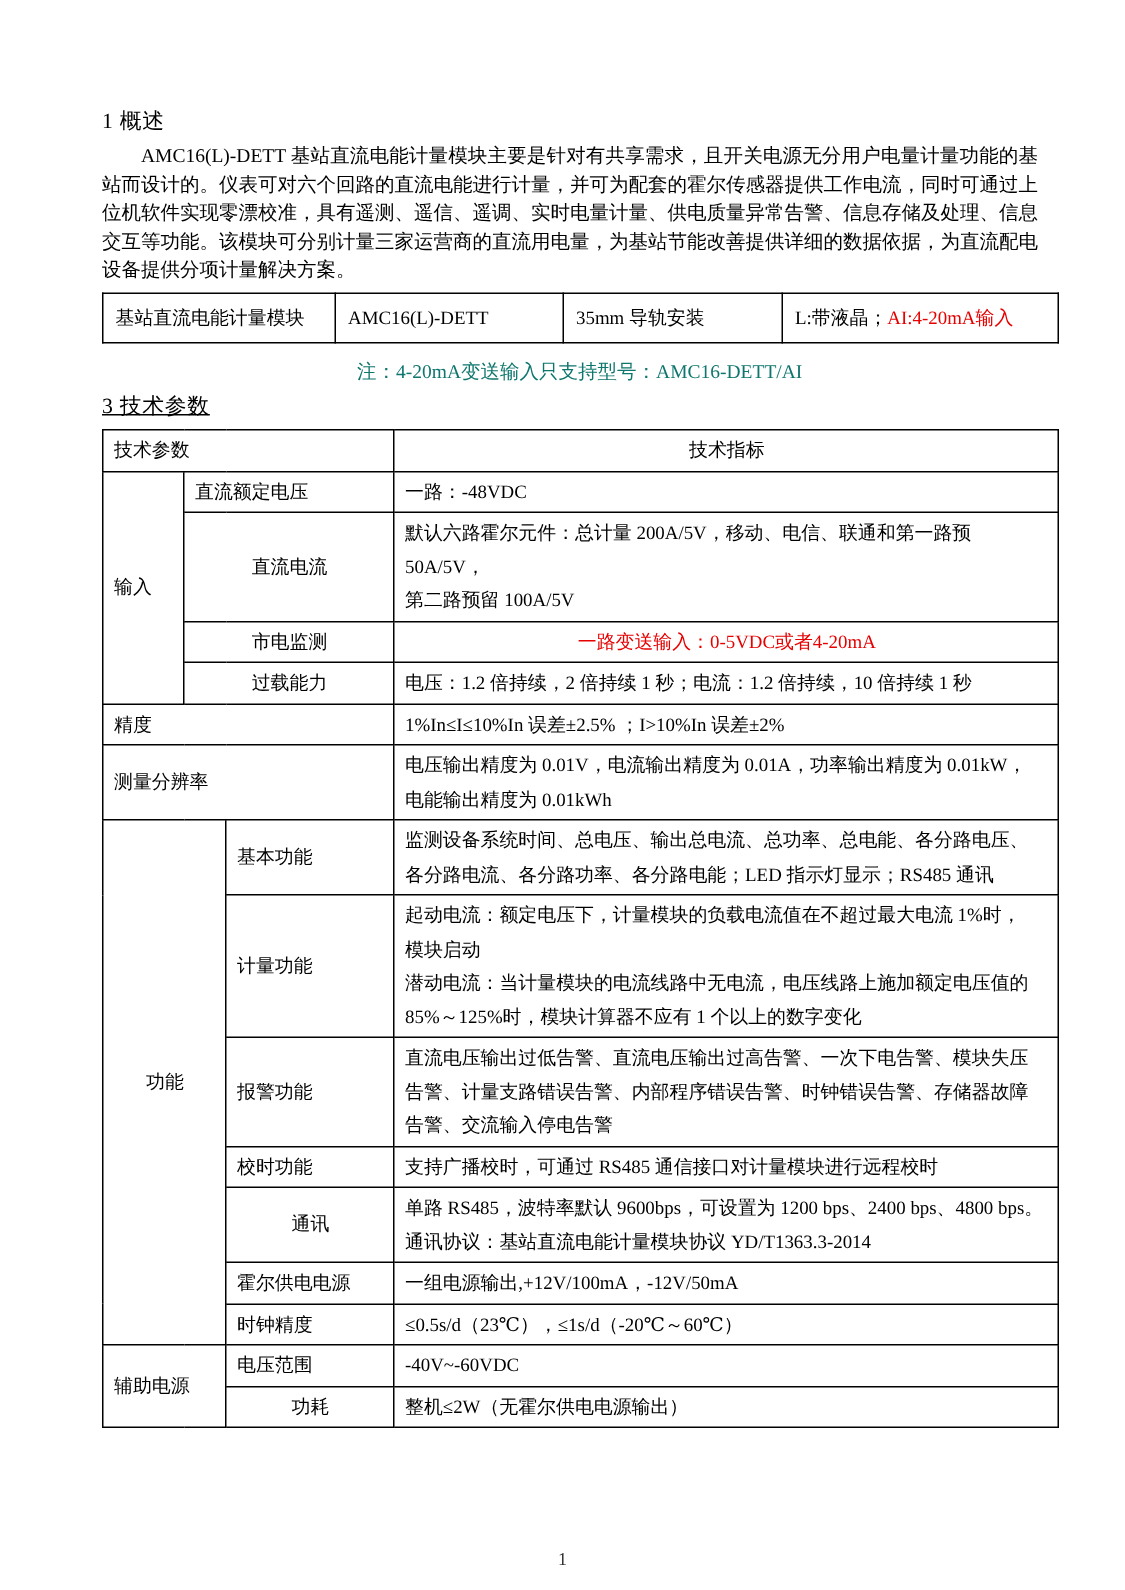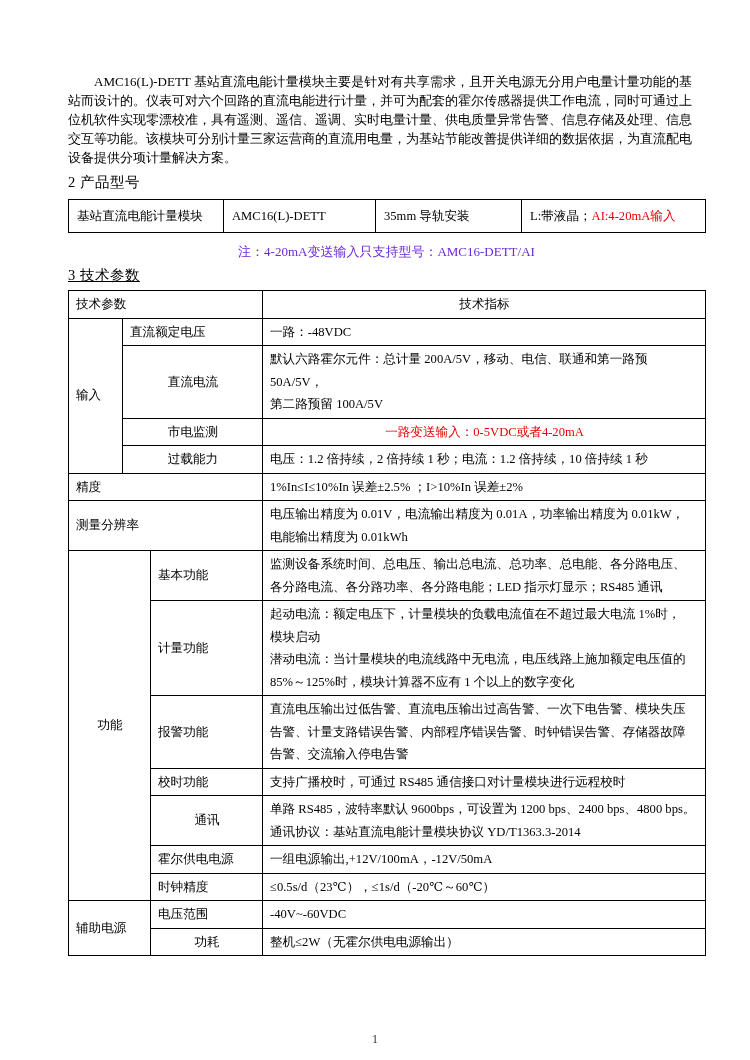--- a/index.html
+++ b/index.html
@@ -67,45 +67,45 @@
     text-align: center;
     font-size: 12px;
     color: #333;
   }
 </style>
 </head>
 <body>
 
 <div class="page">
 
+  <h2 class="sec-heading">1 概述</h2>
 
   <div class="overview-block">
     <p class="para">AMC16(L)-DETT 基站直流电能计量模块主要是针对有共享需求，且开关电源无分用户电量计量功能的基站而设计的。仪表可对六个回路的直流电能进行计量，并可为配套的霍尔传感器提供工作电流，同时可通过上位机软件实现零漂校准，具有遥测、遥信、遥调、实时电量计量、供电质量异常告警、信息存储及处理、信息交互等功能。该模块可分别计量三家运营商的直流用电量，为基站节能改善提供详细的数据依据，为直流配电设备提供分项计量解决方案。</p>
   </div>
 
-  <h2 class="sec-heading h-models">2 产品型号</h2>
 
   <table class="product-table">
     <colgroup>
       <col style="width:155px">
         <col style="width:152px">
         <col style="width:146px">
         <col style="width:184px">
     </colgroup>
     <tbody>
     <tr>
       <td>基站直流电能计量模块</td>
       <td>AMC16(L)-DETT</td>
       <td>35mm 导轨安装</td>
       <td><span>L:带液晶；</span><span class="red" style="color: rgb(230, 0, 0);">AI:4-20mA输入</span></td>
     </tr>
   </tbody>
     </table>
 
-  <p class="note-line red" style="color: #6d28d9;">注：4-20mA变送输入只支持型号：AMC16-DETT/AI</p>
+  <p class="note-line red" style="color: #0f766e;">注：4-20mA变送输入只支持型号：AMC16-DETT/AI</p>
 
   <h2 class="sec-heading h-specs">3 技术参数</h2>
 
   <table class="tech-table">
     <colgroup>
       <col style="width:54px">
         <col style="width:28px">
         <col style="width:112px">
         <col style="width:443px">
     </colgroup>

